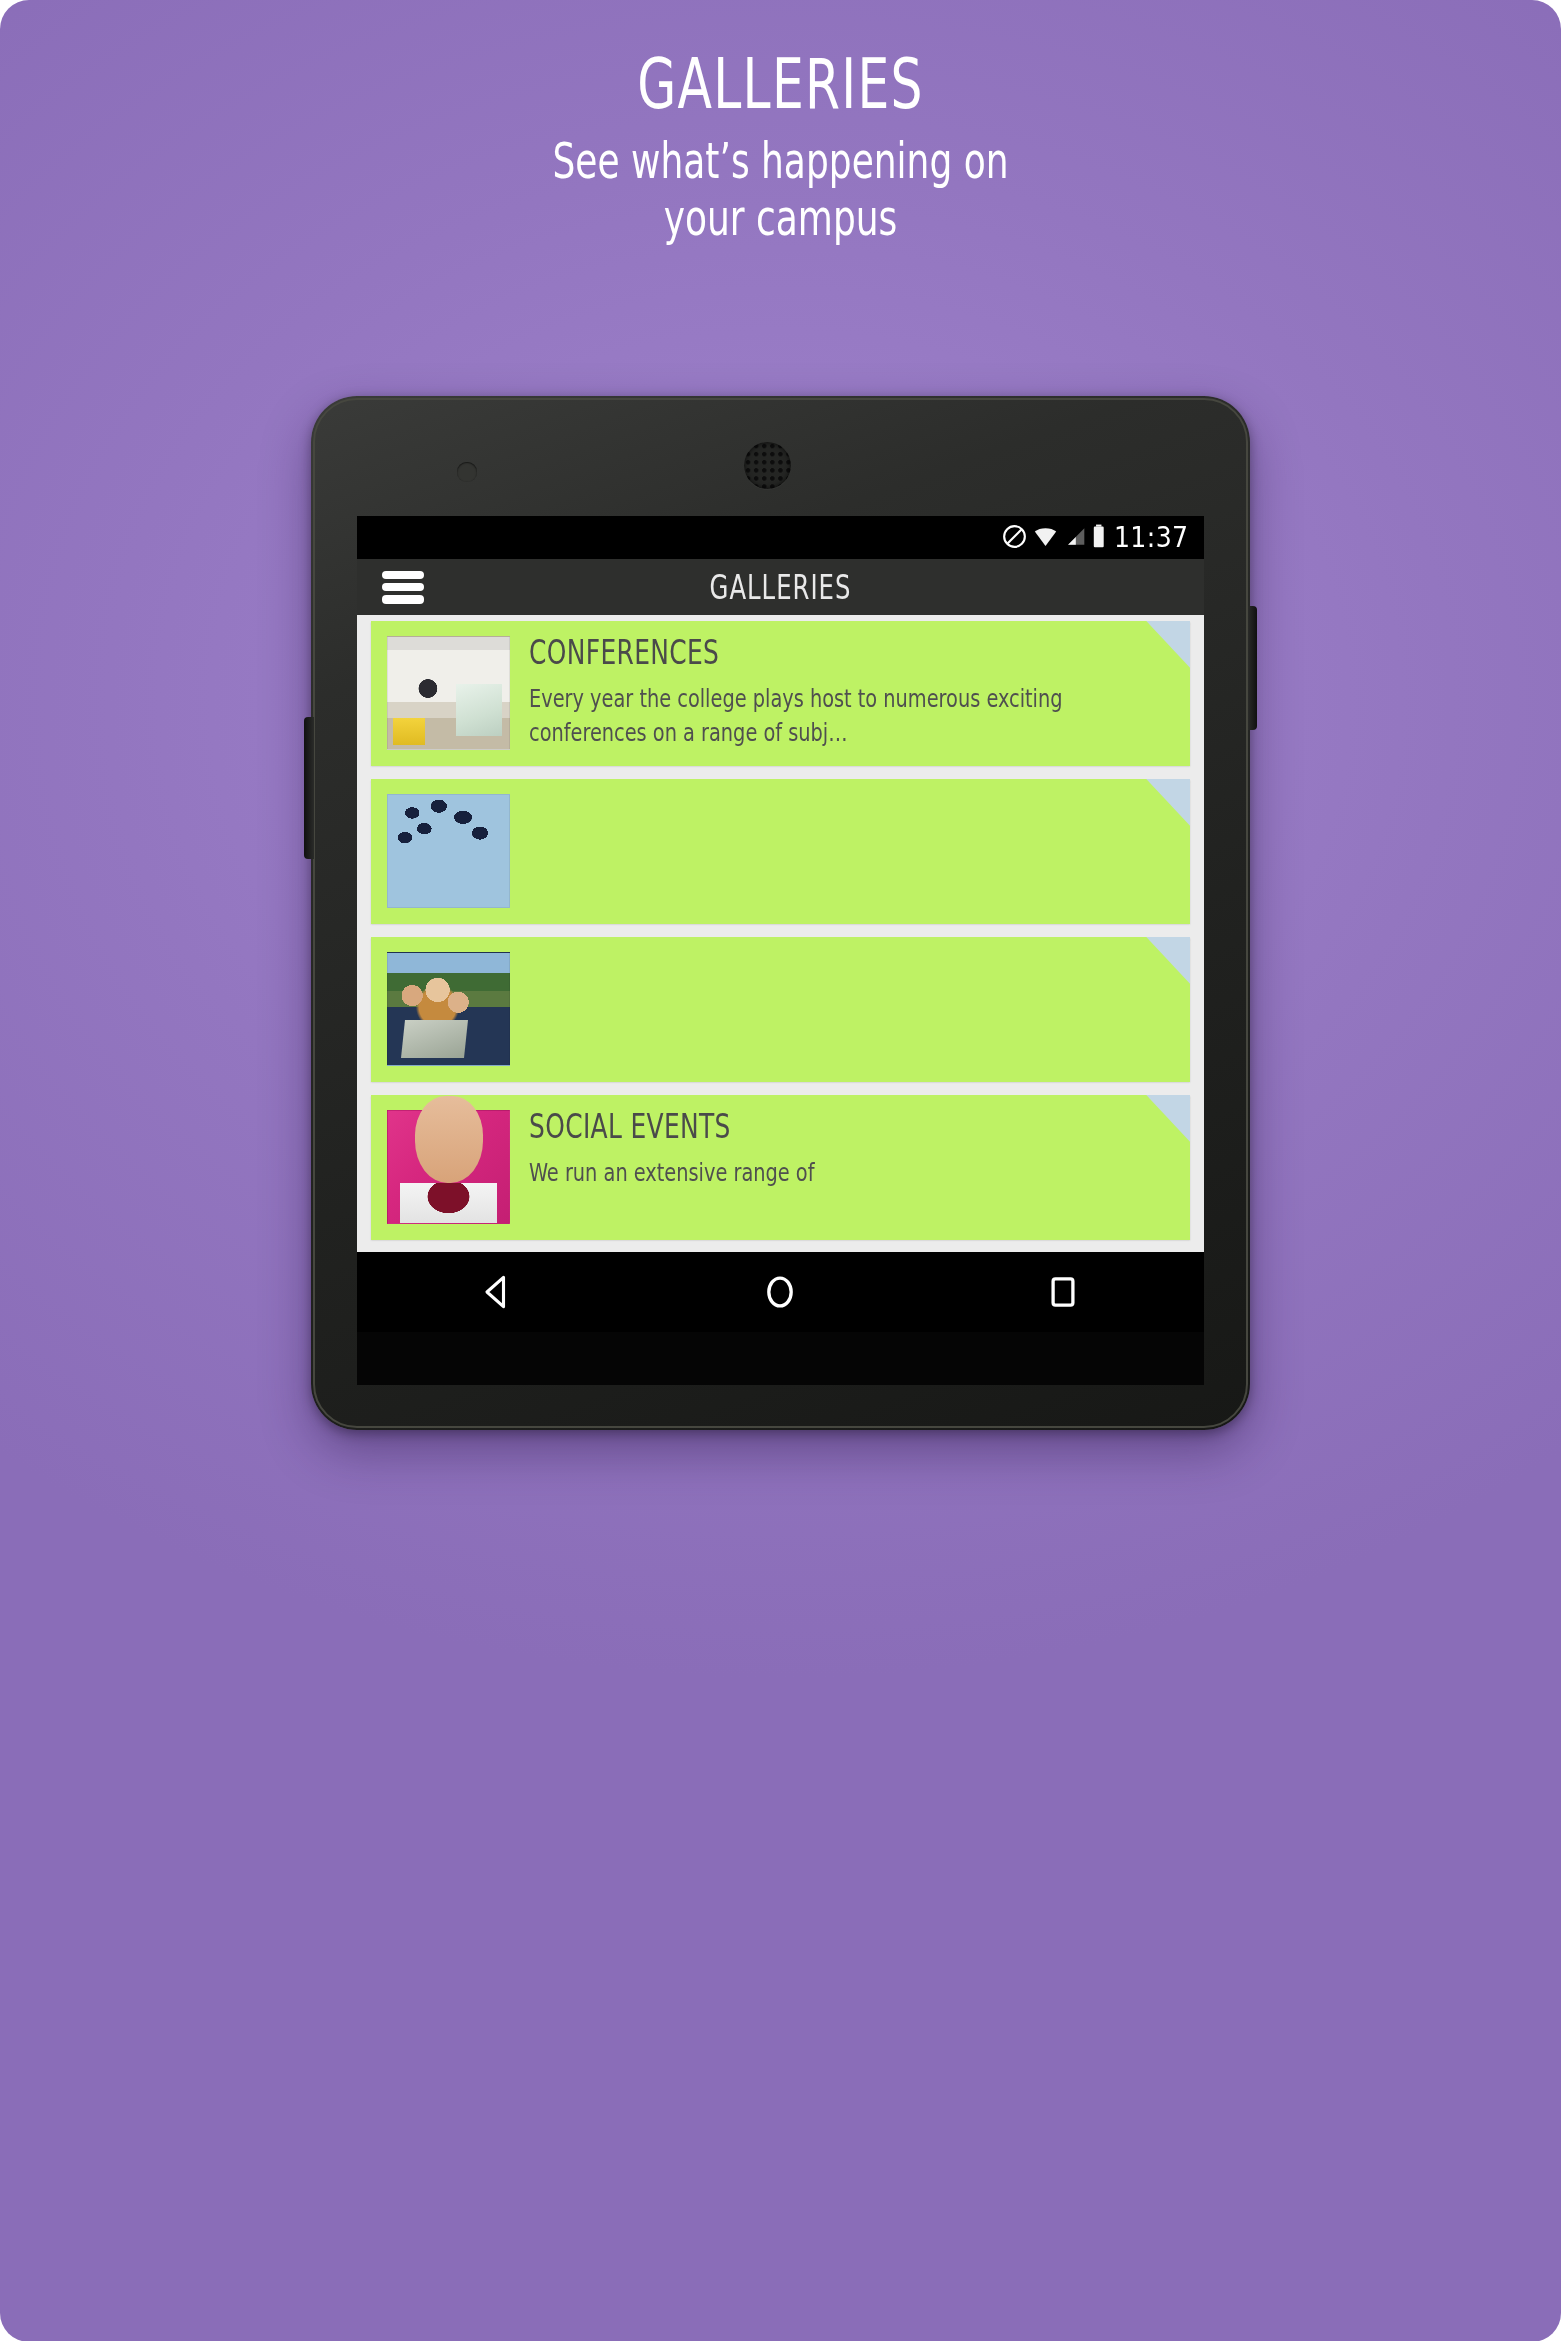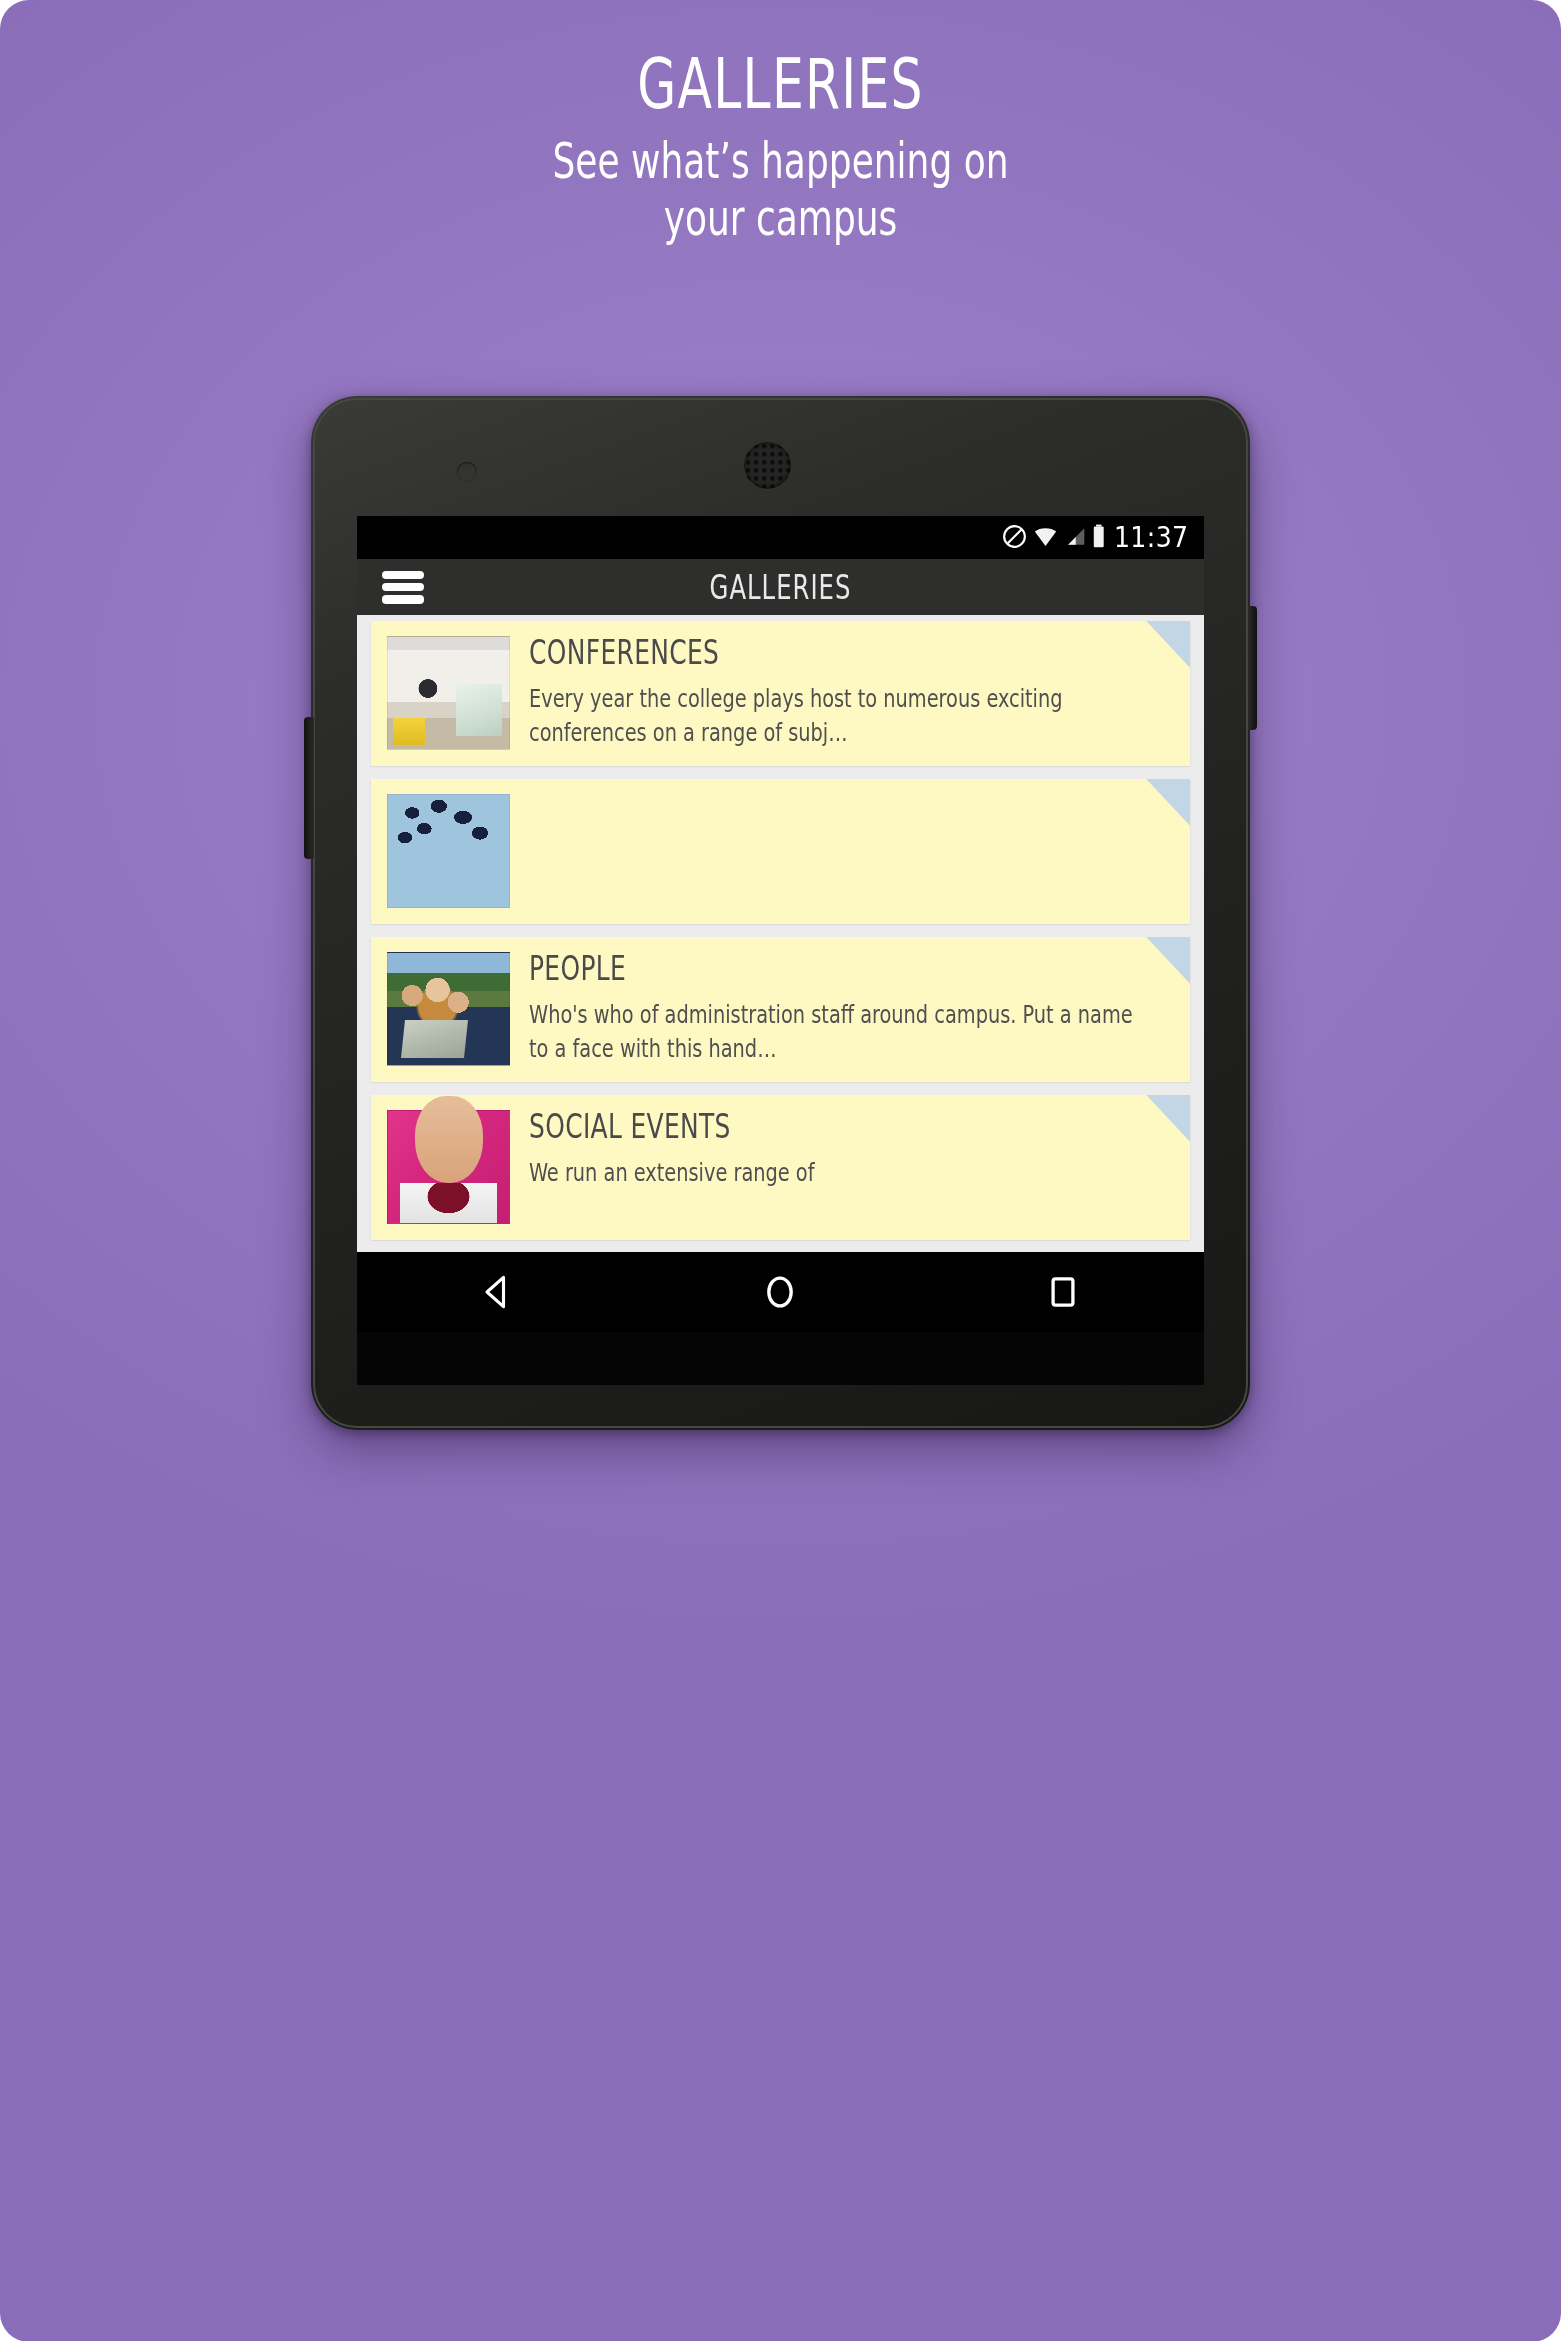--- a/index.html
+++ b/index.html
@@ -171,21 +171,21 @@
 
   
   .list{
     background:#ececec;
     height:calc(816px - 43px - 56px);
     overflow:hidden;
     padding-top:5.7px;
   }
   .card{
     position:relative;
-    background:#fef9c3;
+    background:#bef264;
     margin:0 14px 13px 14px;
     padding:15.5px 0 15.5px 0;
     min-height:143px;
     display:flex;
     box-shadow:0 0.8px 1.6px rgba(0,0,0,.16);
     overflow:hidden;
   }
   .card-thumb{
     flex:0 0 auto;
     width:123px; height:114px;
@@ -437,24 +437,20 @@
               <div class="card-desc">Every year the college plays host to numerous exciting conferences on a range of subj…</div>
             </div>
           </div>
           <div class="card">
             <div class="corner-flag" style="--flag: #c2d6e5;"></div>
             <div class="card-thumb thumb-graduation"></div>
           </div>
           <div class="card">
             <div class="corner-flag" style="--flag: #c2d6e5;"></div>
             <div class="card-thumb thumb-people"></div>
-            <div class="card-body">
-              <div class="card-title">PEOPLE</div>
-              <div class="card-desc">Who's who of administration staff around campus.  Put a name to a face with this hand…</div>
-            </div>
           </div>
           <div class="card">
             <div class="corner-flag" style="--flag: #c2d6e5;"></div>
             <div class="card-thumb thumb-social"></div>
             <div class="card-body">
               <div class="card-title">SOCIAL EVENTS</div>
               <div class="card-desc">We run an extensive range of</div>
             </div>
           </div>
         </div>

